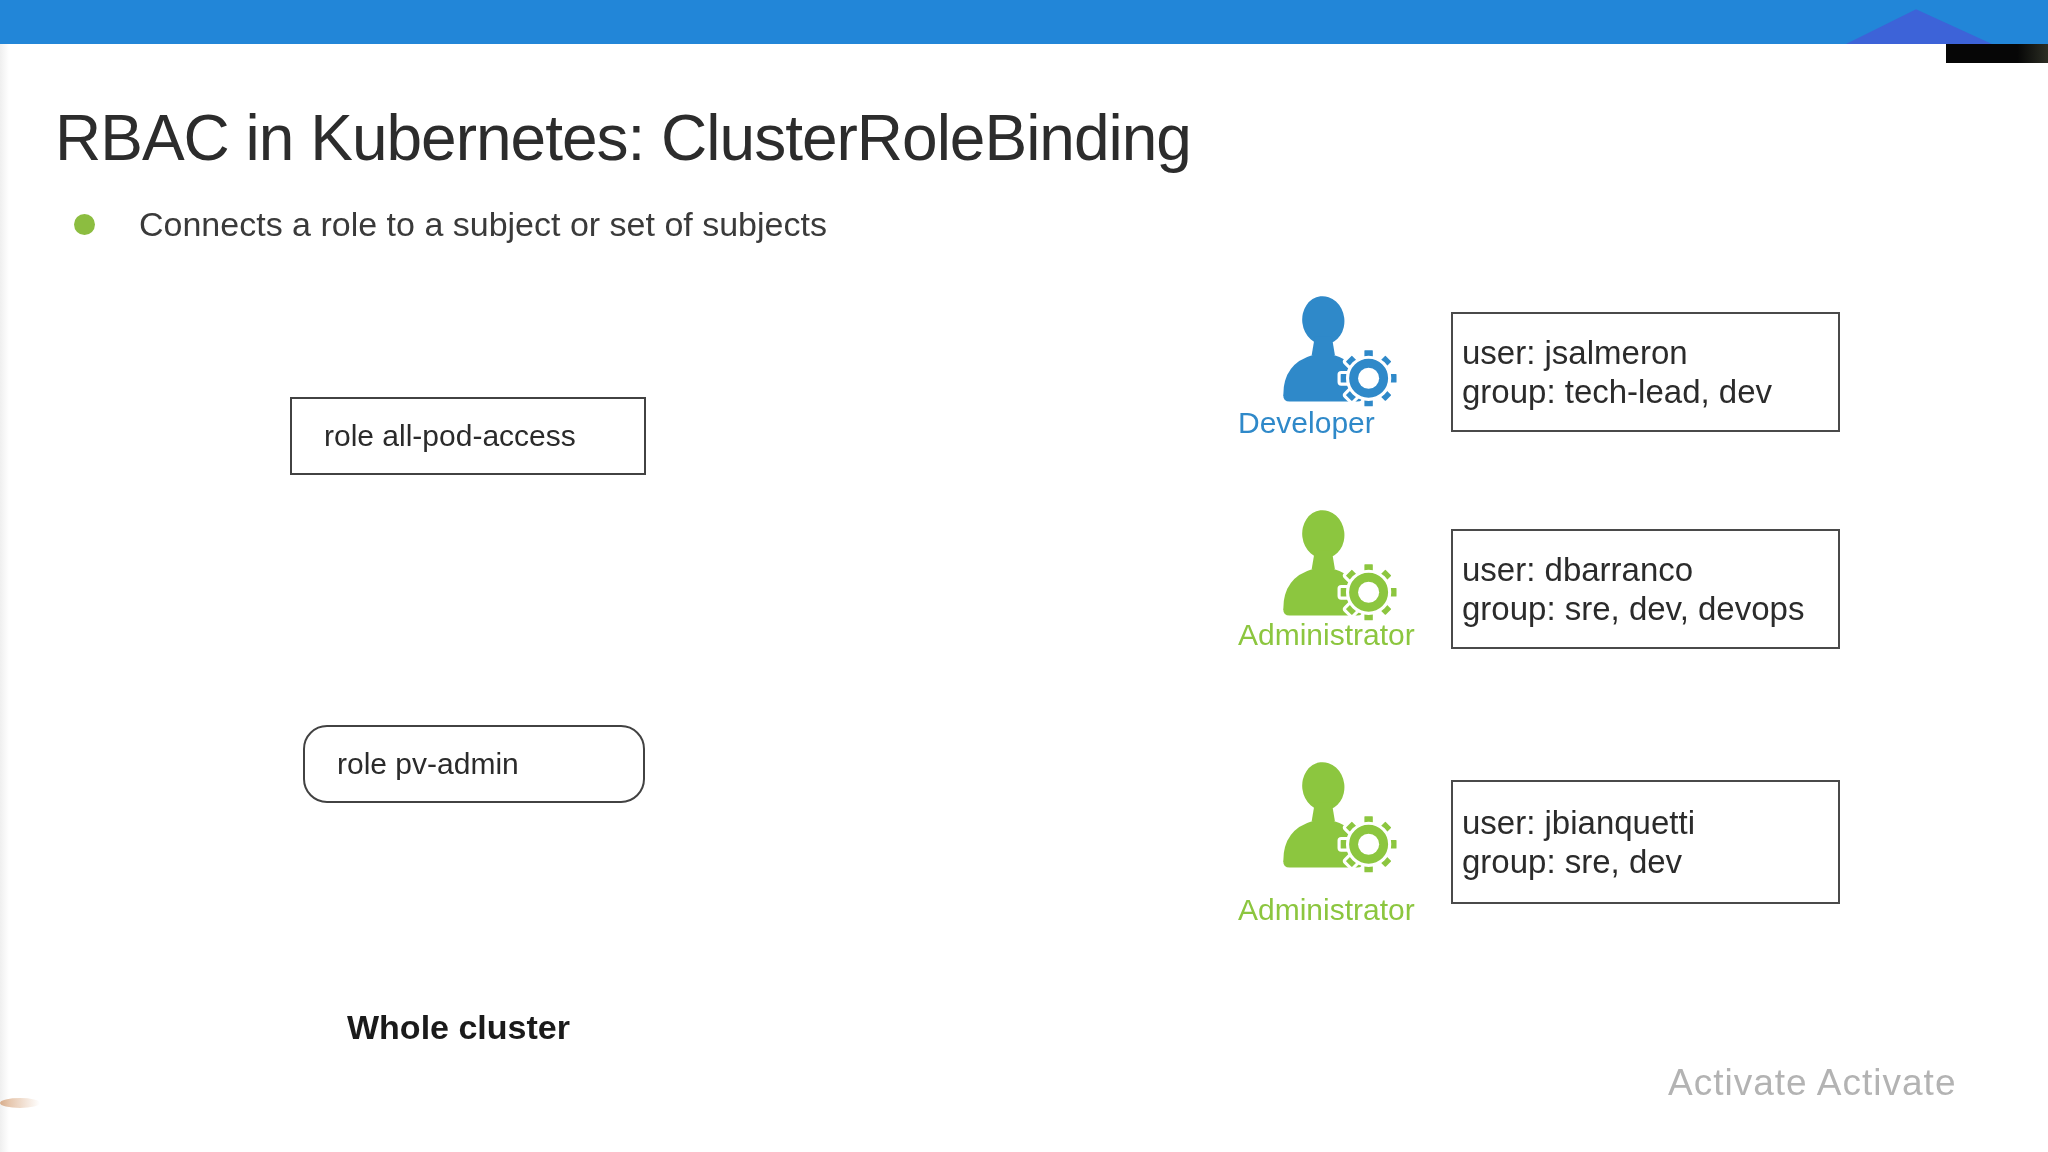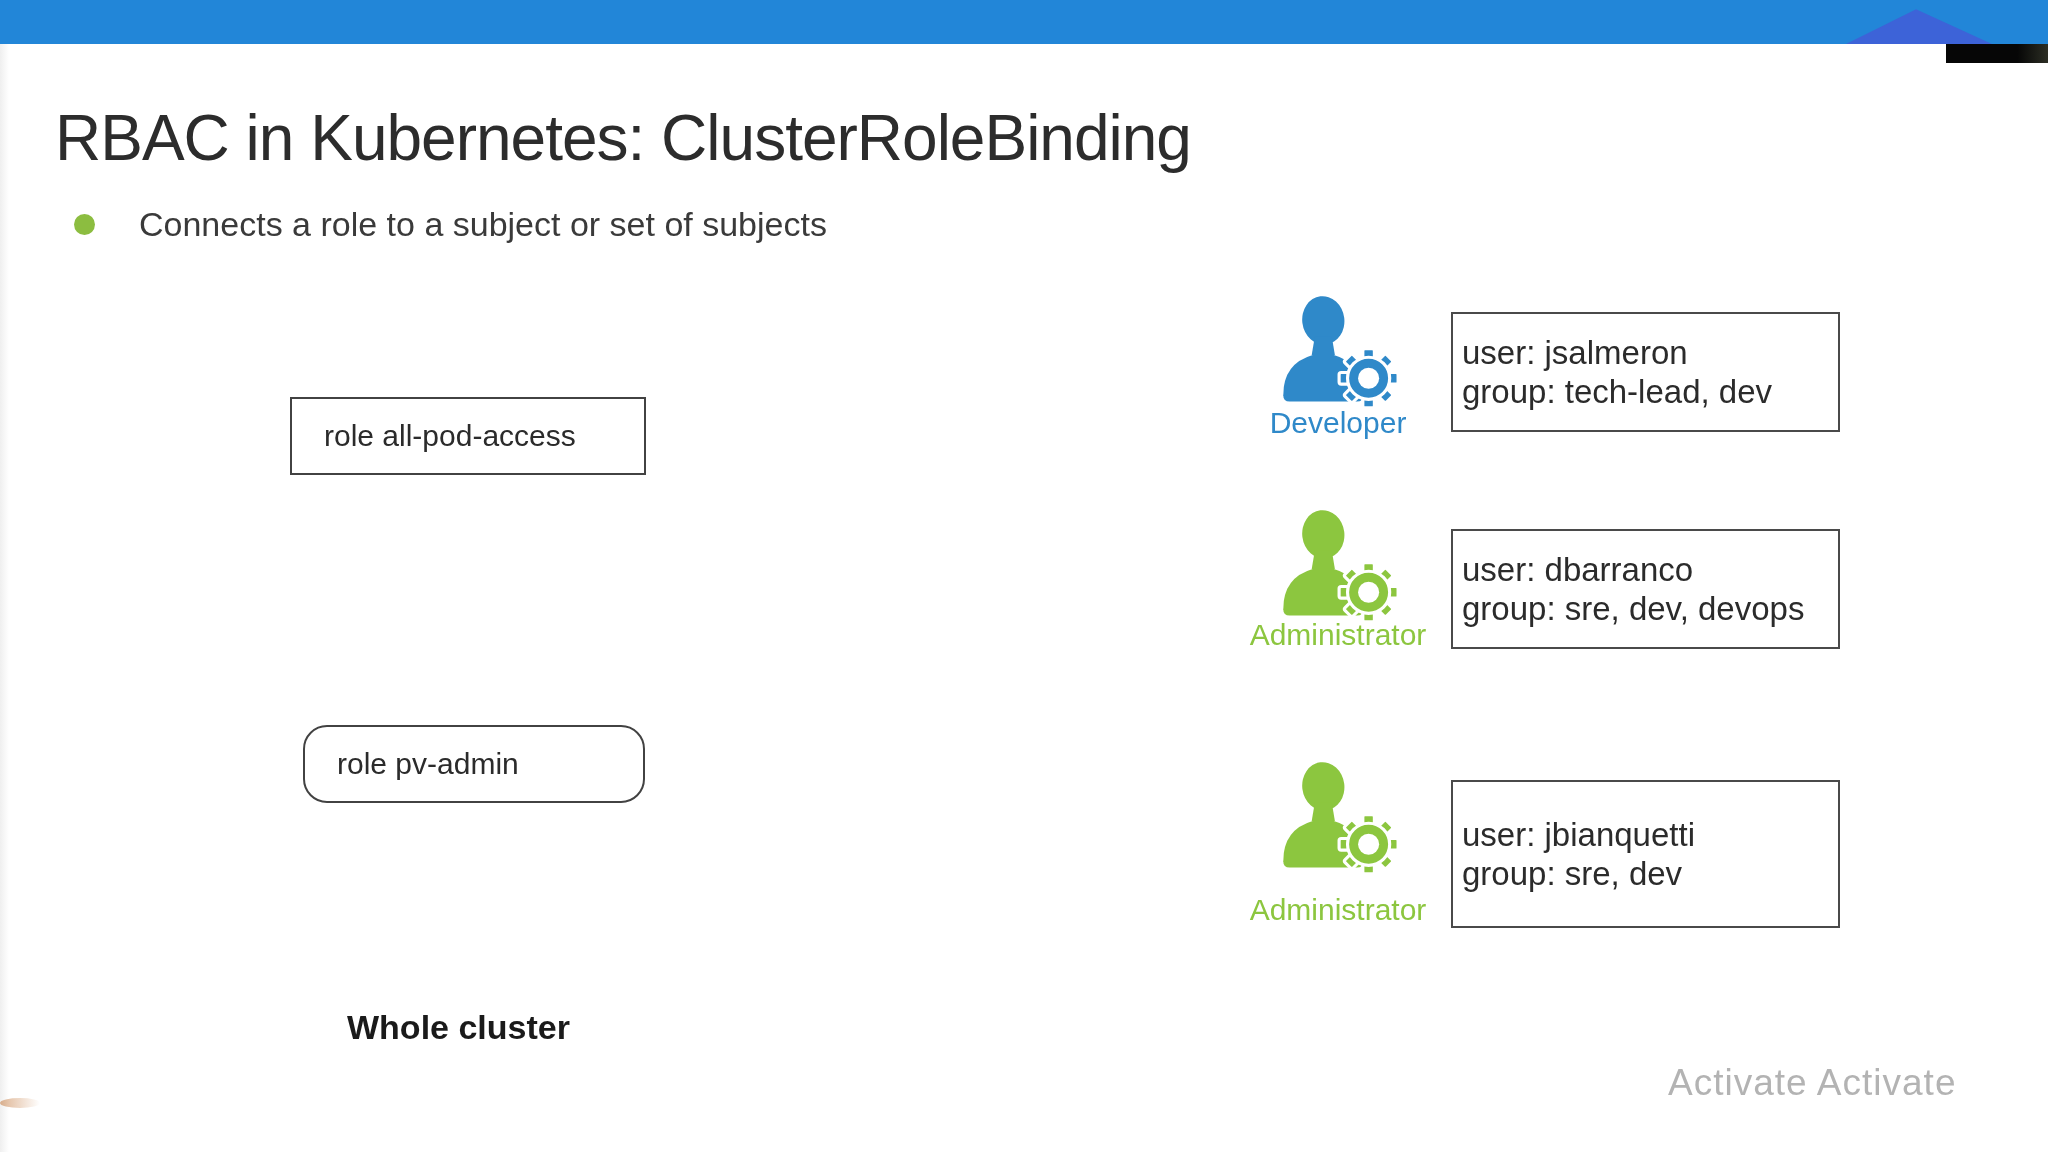--- a/index.html
+++ b/index.html
@@ -19,21 +19,21 @@
   .bullet-dot{width:21px;height:21px;border-radius:50%;margin-right:44px;flex:0 0 auto;}
   .bullet-text{font-size:34px;color:#3a3a3a;white-space:nowrap;}
   .role-box{
     position:absolute;border:2px solid #424242;background:#ffffff;
     display:flex;align-items:center;padding-left:32px;box-sizing:border-box;
     font-size:30px;color:#2b2b2b;white-space:nowrap;
   }
   .role-box.r1{left:290px;top:397px;width:356px;height:78px;}
   .role-box.r2{left:303px;top:725px;width:342px;height:78px;border-radius:24px;}
   .subject-icon{position:absolute;width:140px;height:118px;}
-  .subject-label{position:absolute;left:1238px;width:200px;text-align:center;font-size:30px;white-space:nowrap;}
+  .subject-label{position:absolute;left:1238px;width:200px;text-align:left;font-size:30px;white-space:nowrap;}
   .user-box{
     position:absolute;left:1451px;width:389px;border:2px solid #4a4a4a;background:#ffffff;
     box-sizing:border-box;display:flex;flex-direction:column;justify-content:center;
     padding-left:9px;font-size:33px;color:#2b2b2b;line-height:39px;white-space:nowrap;
   }
   .whole-cluster{position:absolute;left:347px;top:1008px;font-size:34px;font-weight:bold;color:#1a1a1a;white-space:nowrap;}
   .watermark{position:absolute;left:1668px;top:1062px;font-size:37px;color:#b3b3b3;letter-spacing:1px;white-space:nowrap;}
   .smudge{position:absolute;left:0;top:1098px;width:40px;height:10px;background:linear-gradient(to right,rgba(196,120,60,.55),rgba(196,120,60,0));border-radius:50%;}
 </style>
 </head>
@@ -124,21 +124,21 @@
         <rect x="-5.5" y="-28" width="11" height="56" rx="2"></rect>
         <rect x="-5.5" y="-28" width="11" height="56" rx="2" transform="rotate(45)"></rect>
         <rect x="-5.5" y="-28" width="11" height="56" rx="2" transform="rotate(90)"></rect>
         <rect x="-5.5" y="-28" width="11" height="56" rx="2" transform="rotate(135)"></rect>
       </g>
       <circle r="20" fill="currentColor" stroke="#ffffff" stroke-width="3"></circle>
       <circle r="10" fill="#ffffff"></circle>
     </g>
   </svg>
   <div class="subject-label" style="top: 893px; color: rgb(140, 198, 63);">Administrator</div>
-  <div class="user-box" style="top:780px;height:148px;">
+  <div class="user-box" style="top:780px;height:124px;">
     <div>user: jbianquetti</div>
     <div>group: sre, dev</div>
   </div>
 
   <div class="whole-cluster">Whole cluster</div>
 
   <div class="watermark">Activate Activate</div>
 
 </div>
 

